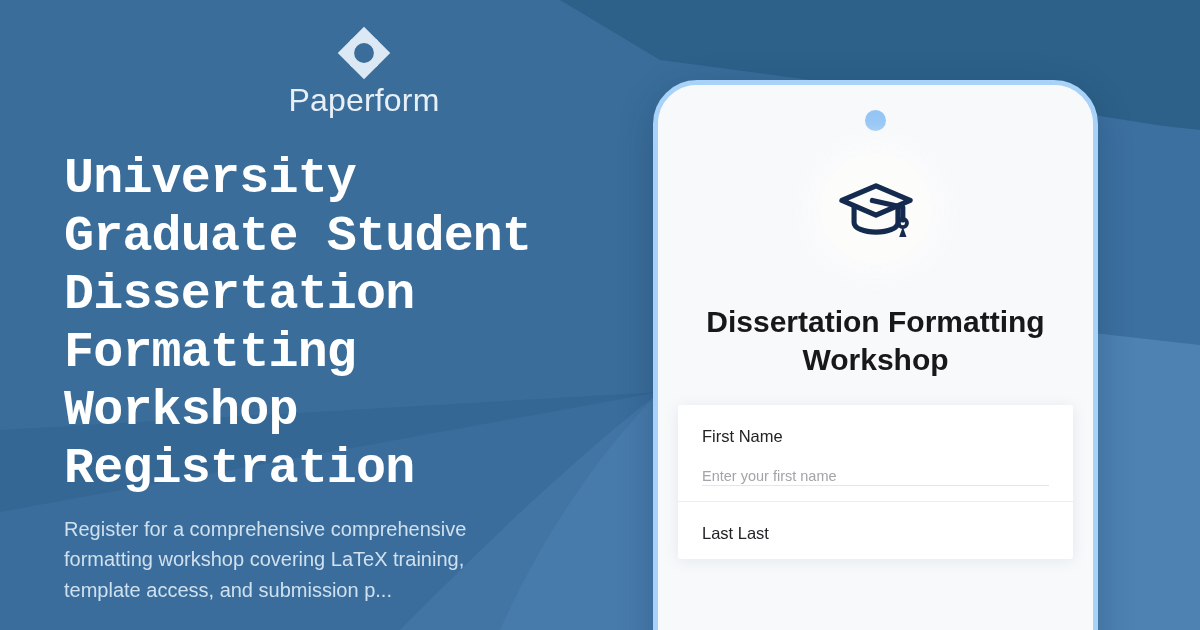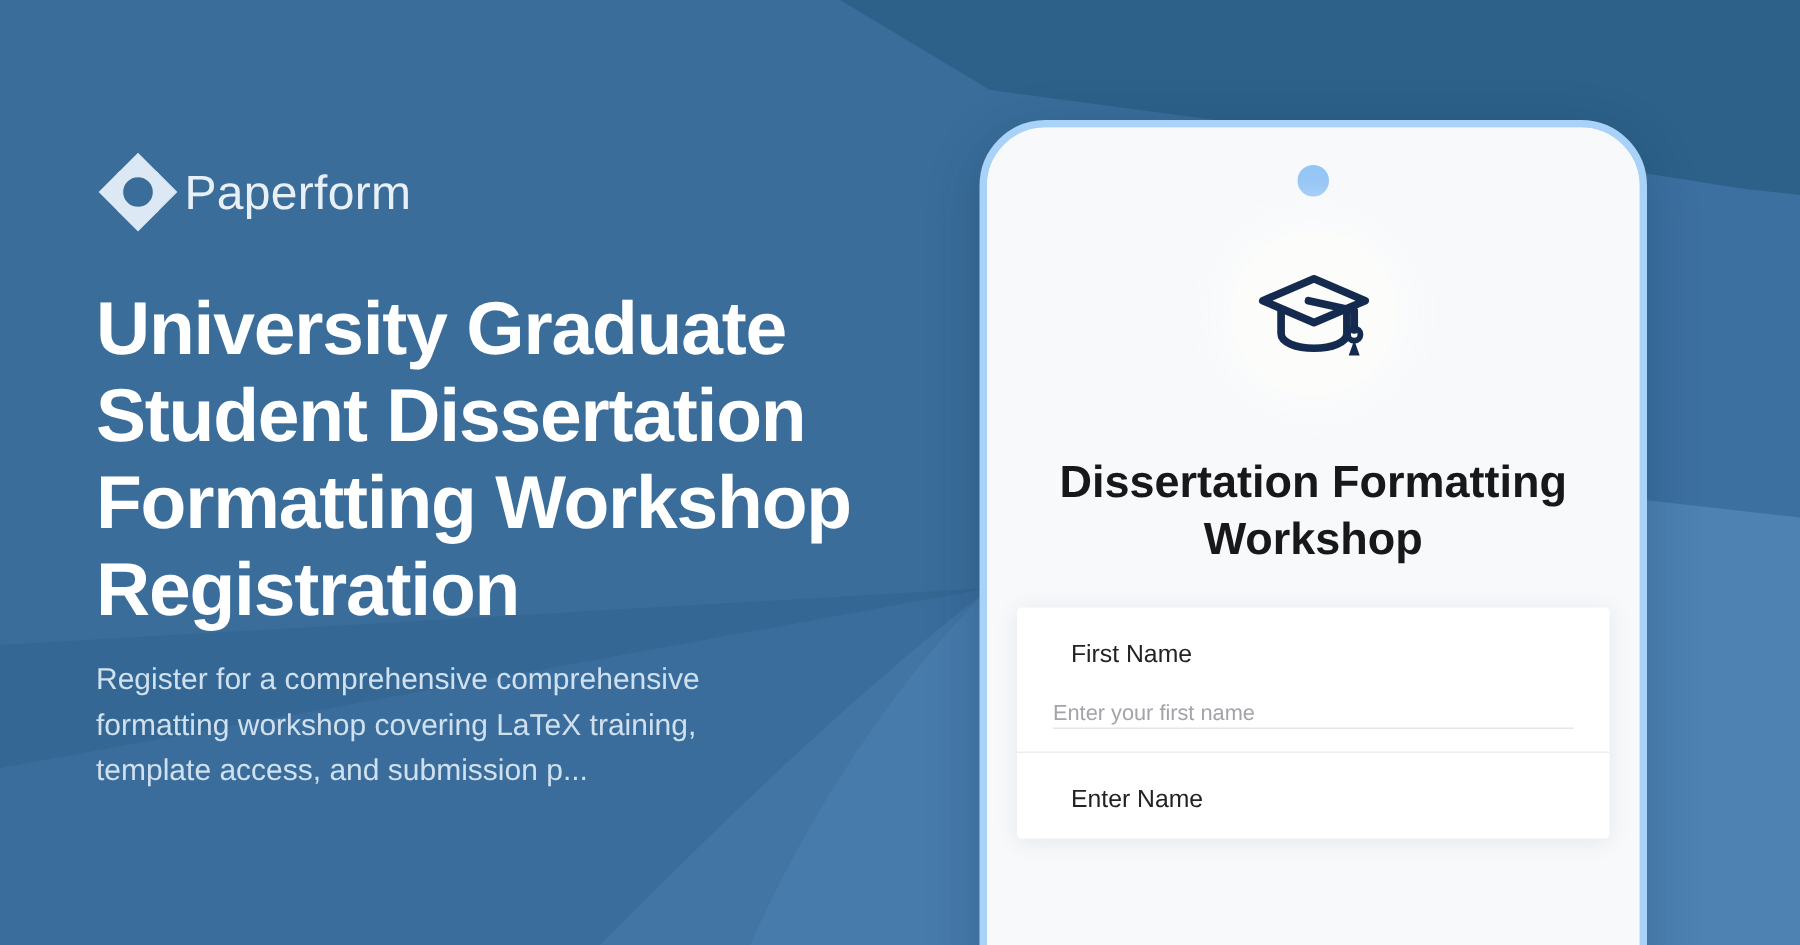--- a/index.html
+++ b/index.html
@@ -29,39 +29,41 @@
     width:600px; height:630px;
     display:flex; flex-direction:column;
     justify-content:center;
     z-index:5;
   }
 
   .brand {
     display:flex; align-items:center;
     gap:3px;
     margin-bottom:34px;
+    flex-direction:column;
   }
   .brand-mark { width:56px; height:56px; flex:none; display:block; }
   .brand-name {
     color:#e8f0f7;
     font-size:32px;
     font-weight:400;
     letter-spacing:0.2px;
     line-height:1;
     white-space:nowrap;
   }
 
   .headline {
     color:#ffffff;
     font-size:50px;
     font-weight:700;
     line-height:1.16;
     letter-spacing:-0.8px;
     max-width:545px;
     margin-bottom:16px;
+    font-family:Liberation Mono, monospace;
   }
 
   .subhead {
     color:#cfe0ee;
     font-size:20px;
     font-weight:400;
     line-height:1.52;
     max-width:470px;
   }
 
@@ -132,21 +134,20 @@
     padding:22px 24px 0 24px;
     border-bottom:1px solid #ededf0;
   }
   .field:last-child { border-bottom:none; }
 
   .field-label {
     font-size:16.5px;
     font-weight:400;
     color:#232326;
     line-height:1.2;
-    margin-left:12px;
   }
 
   .field-input {
     margin-top:21px;
     padding-bottom:0;
     border-bottom:1px solid #e6e6e9;
     font-size:14.5px;
     color:#a3a3a9;
     line-height:1.2;
     background:transparent;
@@ -224,21 +225,21 @@
 
       <div class="form-card">
 
         <div class="field">
           <div class="field-label">First Name</div>
           <input class="field-input" type="text" placeholder="Enter your first name" style="">
           <div class="field-spacer"></div>
         </div>
 
         <div class="field">
-          <div class="field-label">Enter Name</div>
+          <div class="field-label">Last Last</div>
           <div class="field-spacer"></div>
         </div>
 
       </div>
     </div>
   </div>
 
 </div>
 
 </body></html>

